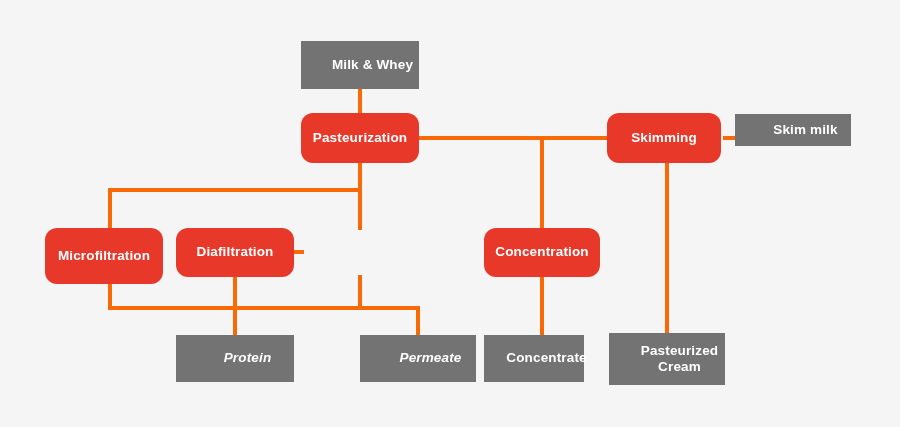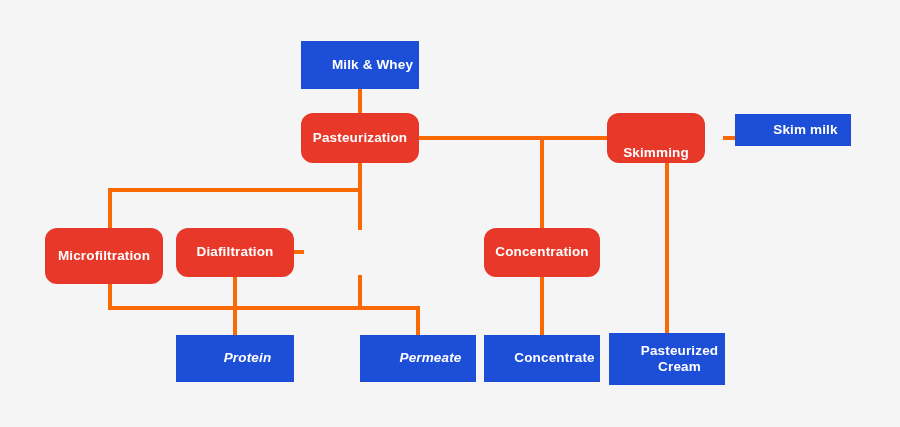--- a/index.html
+++ b/index.html
@@ -33,21 +33,21 @@
     line-height: 1.22;
     box-sizing: border-box;
     padding: 2px 4px;
     z-index: 3;
   }
   .node.process {
     background: #e8382a;
     border-radius: 12px;
   }
   .node.product {
-    background: #1d4ed8;
+    background: #737373;
     padding-left: 29px;
   }
   .conn {
     position: absolute;
     background: #f96a06;
     z-index: 1;
   }
   .conn.h { height: 4px; }
   .conn.v { width: 4px; }
 </style>
@@ -85,21 +85,21 @@
   <div class="conn v" style="left:540px; top:275px; height:62px;"></div>
 
   <div class="node product" style="left:301px; top:41px; width:118px; height:48px;">
     <span>Milk &amp; Whey</span>
   </div>
 
   <div class="node process" style="left:301px; top:113px; width:118px; height:50px;">
     <span>Pasteurization</span>
   </div>
 
-  <div class="node process" style="left:607px; top:113px; width:98px; height:50px;align-items:flex-end;">
+  <div class="node process" style="left:607px; top:113px; width:114px; height:50px;">
     <span>Skimming</span>
   </div>
 
   <div class="node product" style="left:735px; top:114px; width:116px; height:32px;">
     <span>Skim milk</span>
   </div>
 
   <div class="node process" style="left:45px; top:228px; width:118px; height:56px;">
     <span>Microfiltration</span>
   </div>
@@ -114,21 +114,21 @@
   </div>
 
   <div class="node product" style="left:176px; top:335px; width:118px; height:47px;font-style:italic;">
     <span>Protein</span>
   </div>
 
   <div class="node product" style="left:360px; top:335px; width:116px; height:47px;font-style:italic;">
     <span>Permeate</span>
   </div>
 
-  <div class="node product" style="left:484px; top:335px; width:116px; height:47px;justify-content:center;">
+  <div class="node product" style="left:484px; top:335px; width:100px; height:47px;justify-content:center;">
     <span>Concentrate</span>
   </div>
 
   <div class="node product" style="left:609px; top:333px; width:116px; height:52px;">
     <span>Pasteurized Cream</span>
   </div>
 
 </div>
 
 </body></html>

